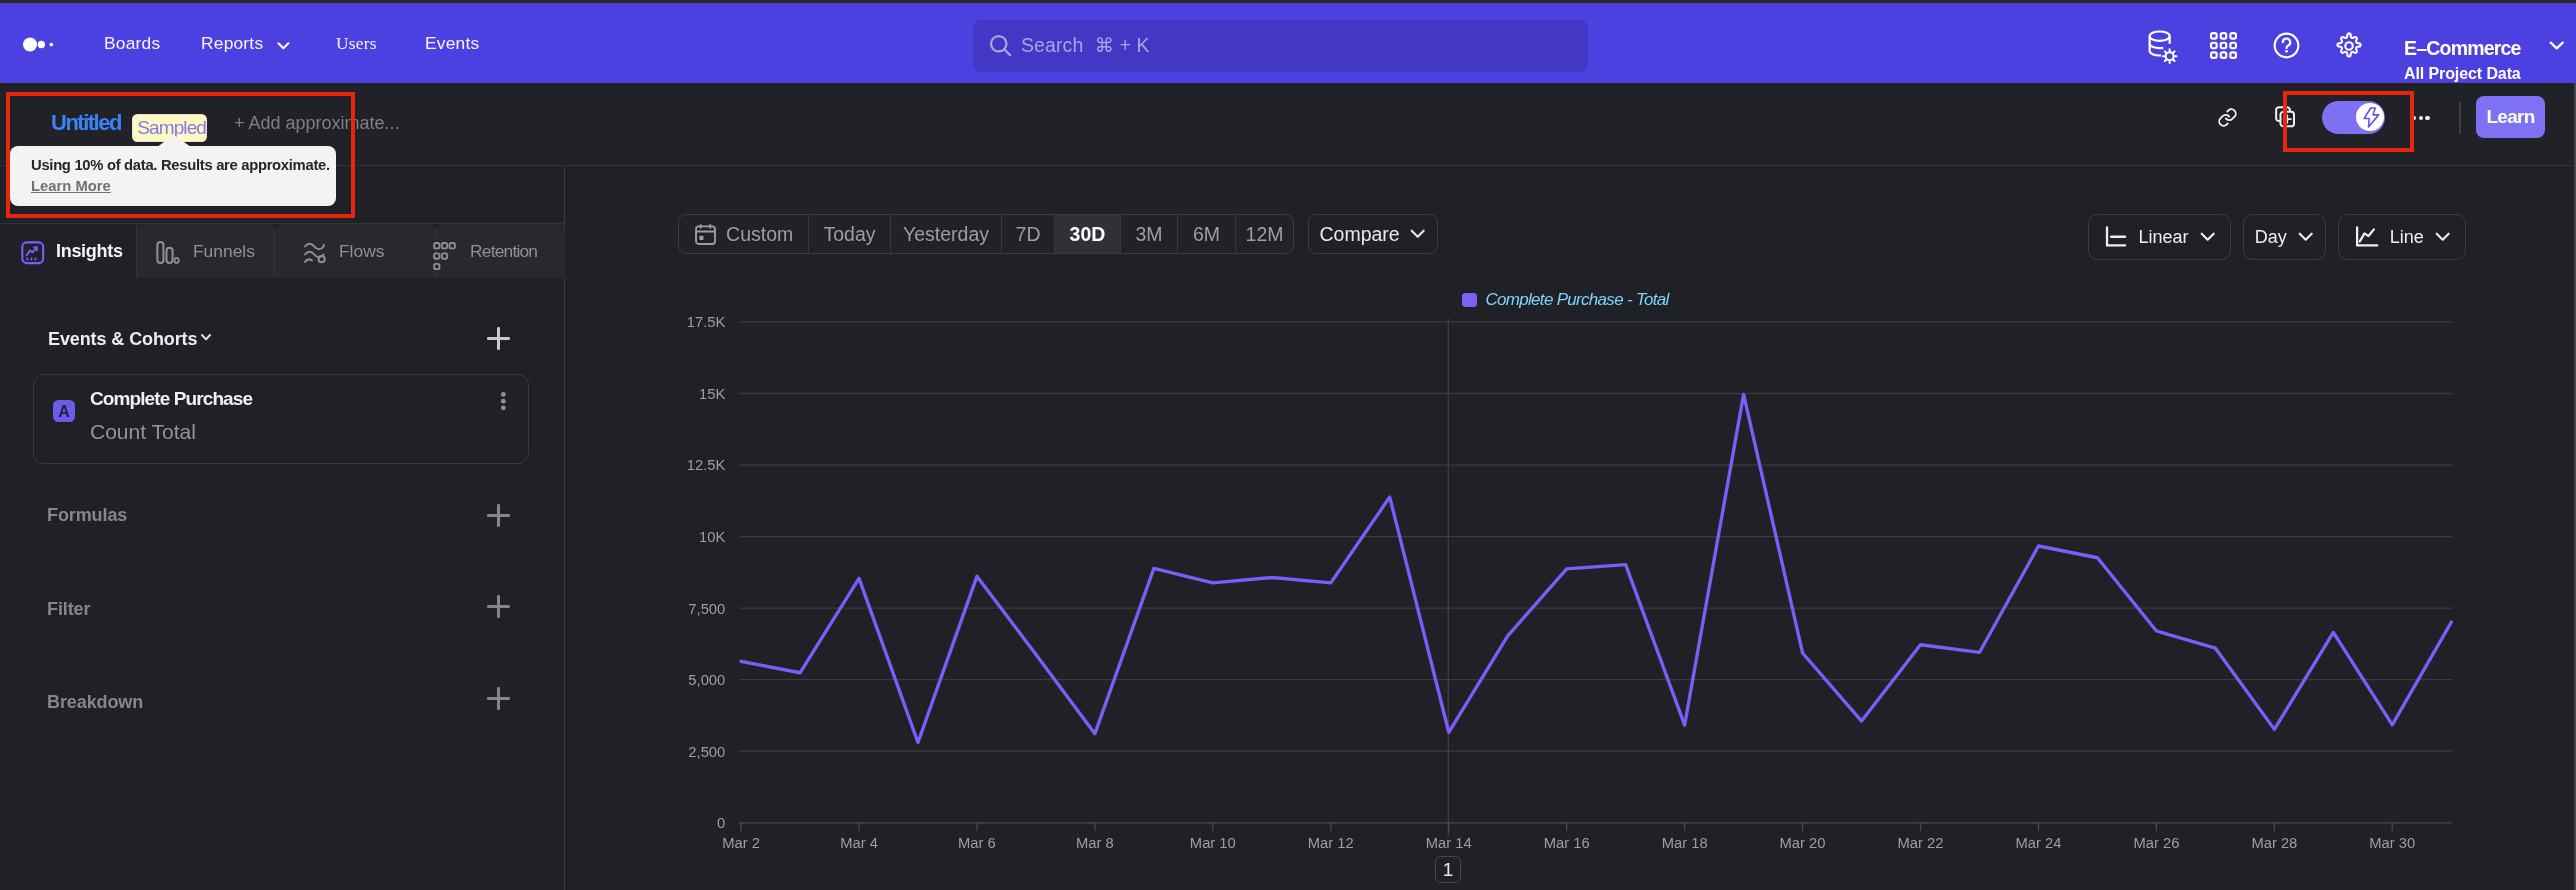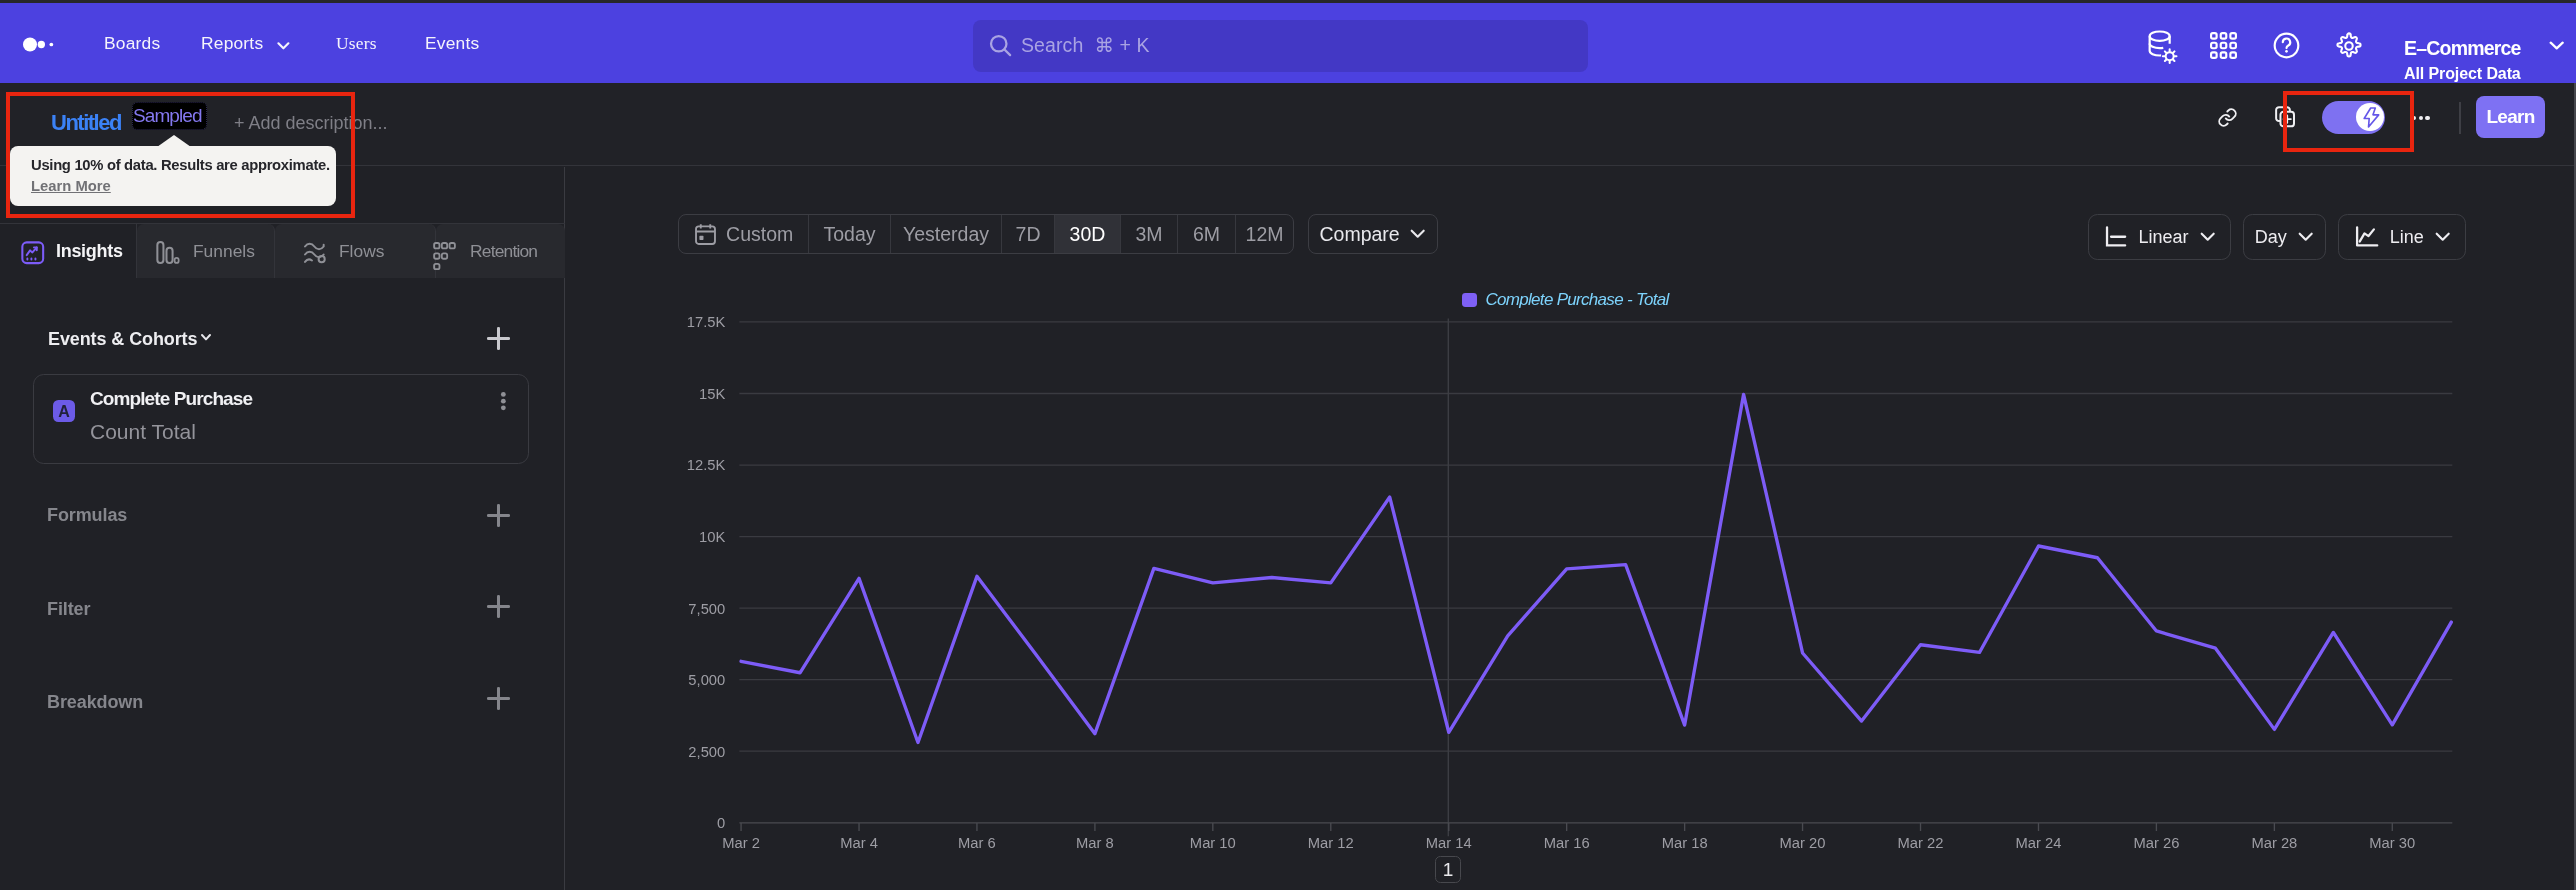--- a/index.html
+++ b/index.html
@@ -6,21 +6,21 @@
 html,body { width:2576px; height:890px; overflow:hidden; background:#202126; font-family:"Liberation Sans", sans-serif; }
 .abs { position:absolute; }
 #stage { position:relative; width:2576px; height:890px; overflow:hidden; transform:translateZ(0); filter:saturate(1); }
 
 #topstrip { left:0; top:0; width:2576px; height:2.7px; background:#27272a; }
 #navbar { left:0; top:2.7px; width:2576px; height:81px; background:#4c41e0; }
 .navlink { position:absolute; top:0; height:81px; line-height:81px; color:#f5f4fb; font-size:17.4px; font-weight:500; letter-spacing:0.2px; }
 
 #toolbar { left:0; top:83px; width:2576px; height:83px; background:#212227; border-bottom:1.3px solid #33343a; }
 #untitled { position:absolute; left:51px; top:27.5px; font-size:22px; font-weight:700; color:#3b82f6; letter-spacing:-1.5px; line-height:24px; }
-#sampled { position:absolute; left:132px; top:19px; width:75px; height:28px; background:#000000; border:1.3px dotted rgba(130,118,240,0.32); border-radius:5.4px; color:#8478ef; font-size:19px; letter-spacing:-0.9px; text-align:left; line-height:25.5px; }
+#sampled { position:absolute; left:132px; top:31px; width:75px; height:28px; background:#fef9c3; border:1.3px dotted rgba(130,118,240,0.32); border-radius:5.4px; color:#8478ef; font-size:19px; letter-spacing:-0.9px; text-align:right; line-height:25.5px; }
 #adddesc { position:absolute; left:234px; top:29.5px; font-size:18px; color:#7f7f87; line-height:21.5px; }
 
 #sidebar { left:0; top:167px; width:565px; height:723px; background:#202126; border-right:1.3px solid #3a3b41; }
 #tabstrip { left:0; top:223px; width:565px; height:55px; border-top:1.3px solid #33343a; overflow:hidden; }
 .tab { position:absolute; top:0; height:55px; background:#28292e; border-bottom:1.3px solid #33343a; border-right:1.3px solid #33343a; border-radius:6.7px 6.7px 0 0; }
 .tab.active { background:#202126; border-bottom:none; border-radius:0; }
 .tabtxt { position:absolute; top:0; height:55px; line-height:54px; font-size:17.4px; color:#8f9096; letter-spacing:0px; }
 
 #evc { left:48px; top:330px; font-size:18px; font-weight:700; color:#ededf0; letter-spacing:-0.1px; line-height:19px; }
 #card { left:33px; top:374px; width:496px; height:90px; border:1.3px solid #3a3b41; border-radius:10.7px; }
@@ -30,21 +30,21 @@
 .sidehdr { position:absolute; left:47px; font-size:18px; font-weight:700; color:#85868c; letter-spacing:-0.1px; line-height:19px; }
 .plus { position:absolute; width:23px; height:23px; }
 .plus:before { content:""; position:absolute; left:50%; top:0; width:3px; height:100%; margin-left:-1.5px; background:#c9c9ce; border-radius:1.3px; }
 .plus:after { content:""; position:absolute; top:50%; left:0; height:3px; width:100%; margin-top:-1.5px; background:#c9c9ce; border-radius:1.3px; }
 .plus.dim:before, .plus.dim:after { background:#85868c; }
 #scrolltrack { left:0; top:167px; width:19px; height:723px; background:#1b1c20; }
 
 #segctl { left:678px; top:214px; height:40px; border:1.3px solid #3c3d43; border-radius:8px; background:#212227; display:flex; overflow:hidden; }
 .seg { height:100%; display:flex; align-items:center; justify-content:center; color:#9d9da4; font-size:19.5px; border-right:1.3px solid #37383e; white-space:nowrap; }
 .seg:last-child { border-right:none; }
-.seg.active { background:#303137; color:#ffffff; font-weight:400; }
+.seg.active { background:#303137; color:#ffffff; font-weight:700; }
 #compare { left:1308px; top:214px; width:130px; height:40px; border:1.3px solid #3c3d43; border-radius:8px; color:#e8e8ec; font-size:19.5px; font-weight:500; display:flex; align-items:center; justify-content:center; gap:9.4px; }
 .bigbtn { position:absolute; top:214px; height:46px; border:1.3px solid #3c3d43; border-radius:9.4px; display:flex; align-items:center; justify-content:center; gap:10px; color:#eeedf1; font-size:18px; font-weight:500; }
 
 #legend { left:1462px; top:290px; display:flex; align-items:center; gap:8.7px; }
 #legsq { width:14.8px; height:14.8px; border-radius:3.4px; background:#7e60f5; }
 #legtxt { color:#7dd3fc; font-size:17px; letter-spacing:-0.7px;font-style:italic; }
 
 .redbox { position:absolute; border:4px solid #e8250f; }
 
 #tooltip { left:10px; top:146px; width:326px; height:60px; background:#f4f3f1; border-radius:8px; }
@@ -131,21 +131,21 @@
       <div class="l2">All Project Data</div>
     </div>
     <svg class="abs" style="left:2548px; top:37px;" width="17.4" height="11.4" viewBox="0 0 26 17">
         <path d="M4 4 L13 12.5 L22 4" stroke="#ffffff" stroke-width="3.4" fill="none" stroke-linecap="round" stroke-linejoin="round"></path>
       </svg>
   </div>
 
   <div id="toolbar" class="abs">
     <div id="untitled" class="abs">Untitled</div>
     <div id="sampled" class="abs">Sampled</div>
-    <div id="adddesc" class="abs">+ Add description...</div>
+    <div id="adddesc" class="abs">+ Add approximate...</div>
   </div>
 
   <svg class="abs" style="left:2217px; top:107px;" width="21" height="21" viewBox="0 0 24 24">
     <g fill="none" stroke="#f0f0f3" stroke-width="2.1" stroke-linecap="round" stroke-linejoin="round">
       <path d="M10 13 a5 5 0 0 0 7.54 .54 l2.5 -2.5 a5 5 0 0 0 -7.07 -7.07 l-1.2 1.2"></path>
       <path d="M14 11 a5 5 0 0 0 -7.54 -.54 l-2.5 2.5 a5 5 0 0 0 7.07 7.07 l1.2 -1.2"></path>
     </g>
   </svg>
   <svg class="abs" style="left:2275px; top:106px;" width="20" height="21.5" viewBox="0 0 30 32">
     <g fill="none" stroke="#f0f0f3" stroke-width="3" stroke-linejoin="round">

